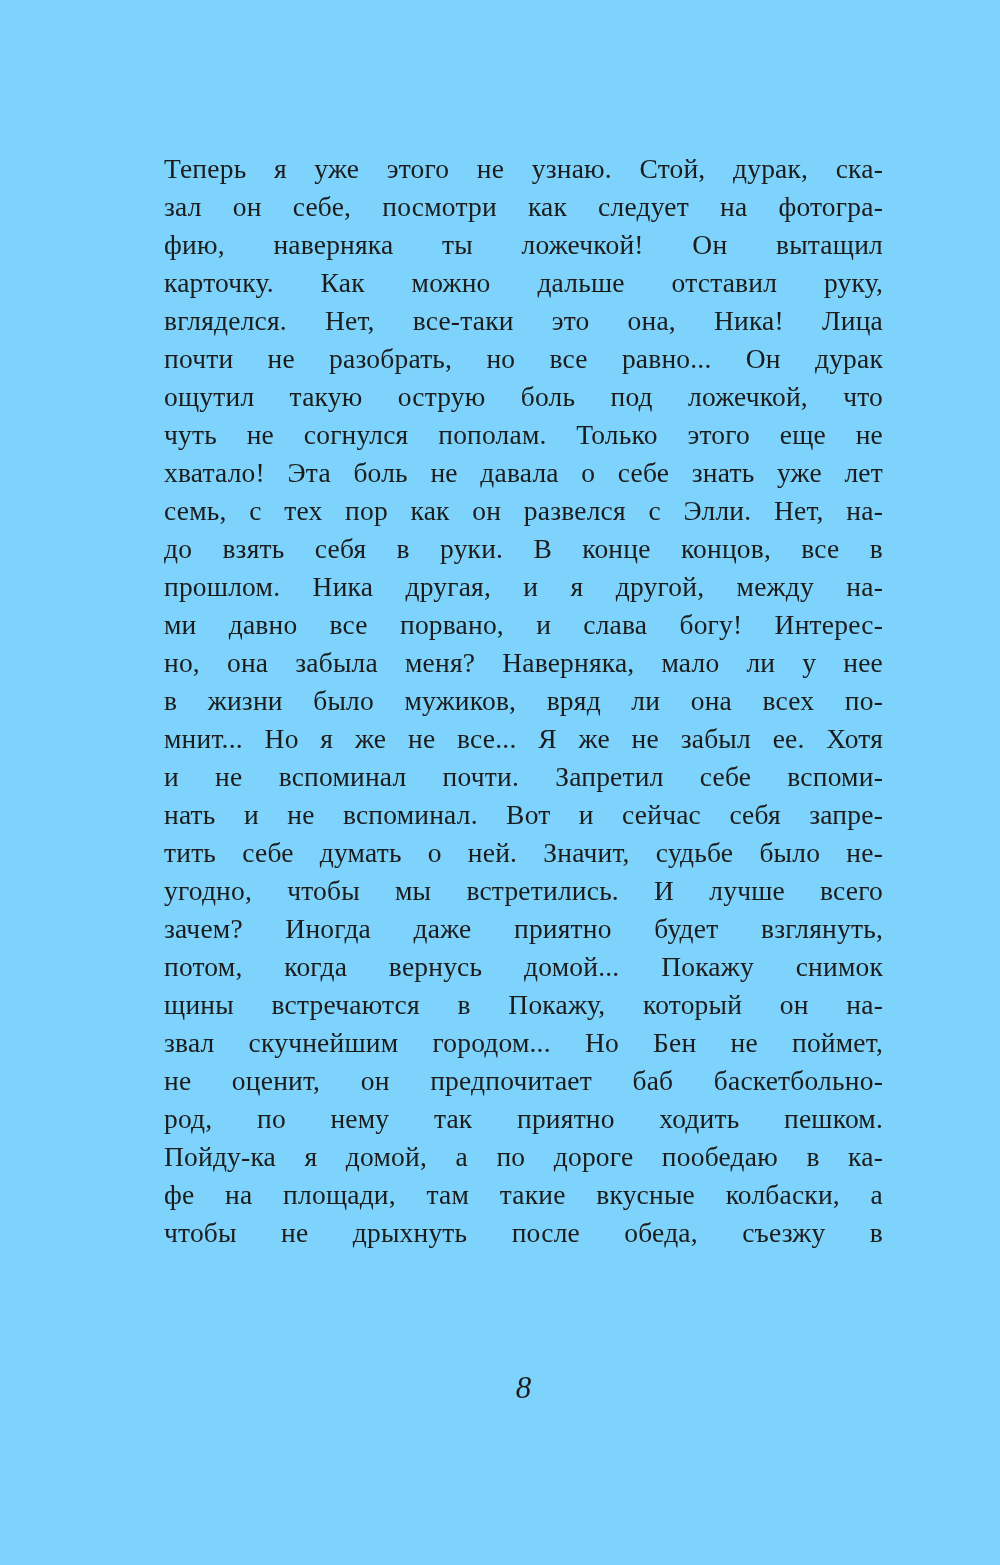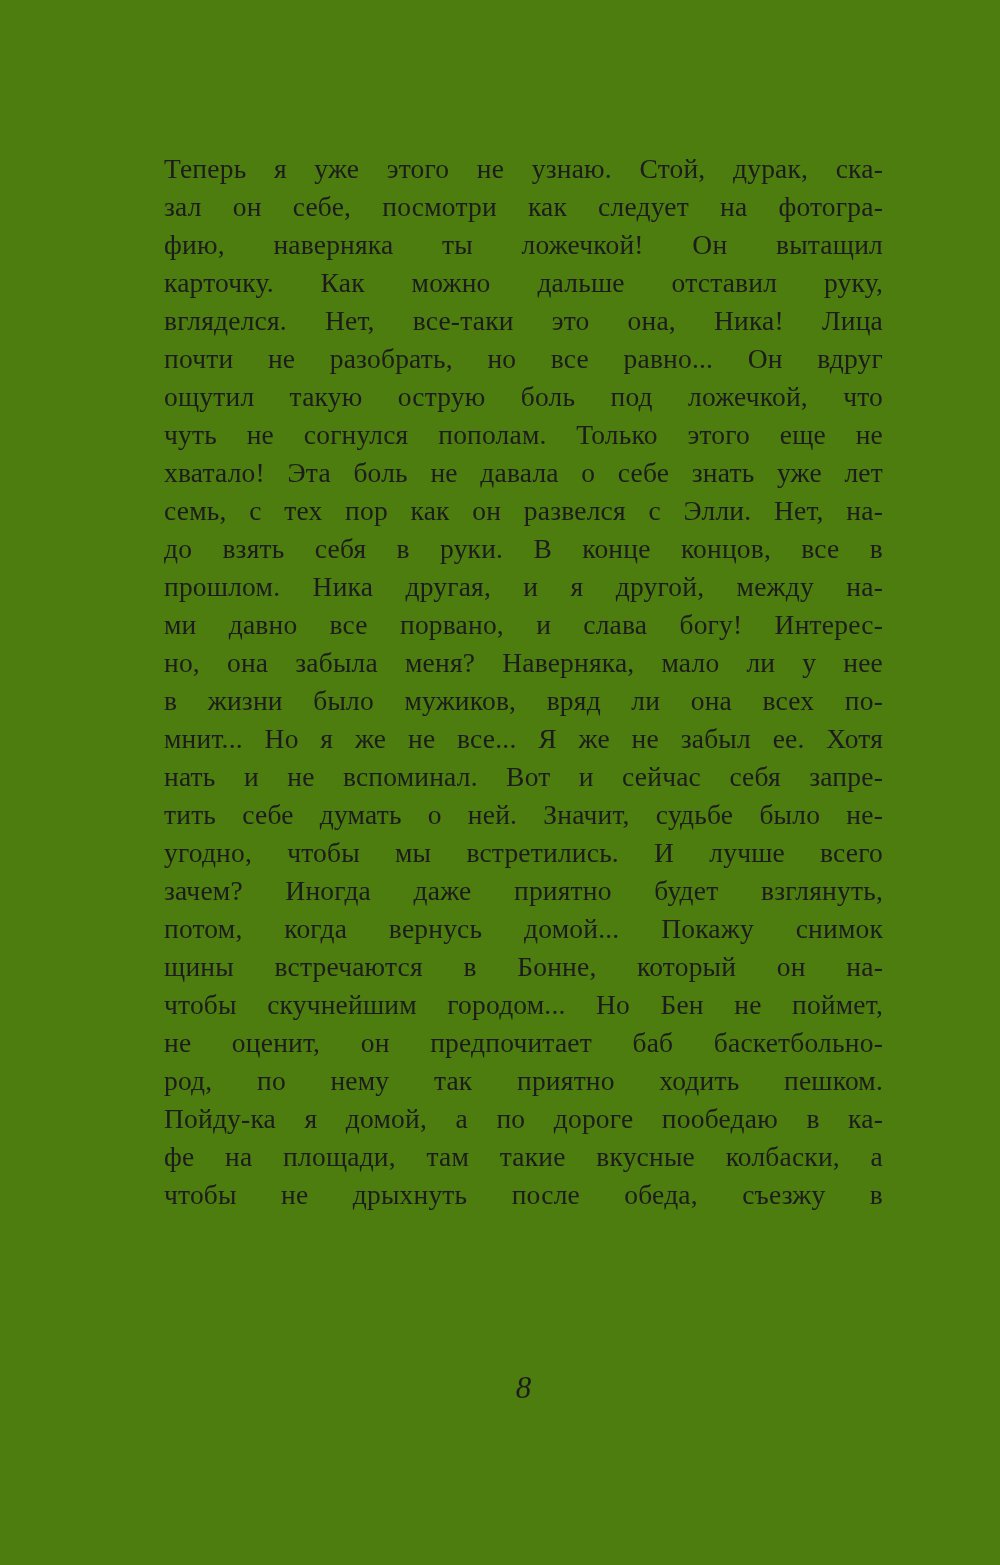--- a/index.html
+++ b/index.html
@@ -8,21 +8,21 @@
     height: 1565px;
     background: #ffffff;
     font-family: "Liberation Serif", serif;
     color: #1c1c1c;
     position: relative;
     overflow: hidden;
   }
   .book-page {
     position: absolute;
     inset: 0;
-    background: #4d7c0f;
+    background: #7dd3fc;
   }
   .text-block {
     position: absolute;
     left: 164px;
     top: 150px;
     width: 719px;
   }
   .text-line {
     font-size: 27.5px;
     line-height: 38px;
@@ -45,38 +45,39 @@
 </head>
 <body>
 
 <div class="book-page">
   <div class="text-block">
       <div class="text-line">Теперь я уже этого не узнаю. Стой, дурак, ска-</div>
       <div class="text-line">зал он себе, посмотри как следует на фотогра-</div>
       <div class="text-line">фию, наверняка ты ложечкой! Он вытащил</div>
       <div class="text-line">карточку. Как можно дальше отставил руку,</div>
       <div class="text-line">вгляделся. Нет, все-таки это она, Ника! Лица</div>
-      <div class="text-line">почти не разобрать, но все равно... Он вдруг</div>
+      <div class="text-line">почти не разобрать, но все равно... Он дурак</div>
       <div class="text-line">ощутил такую острую боль под ложечкой, что</div>
       <div class="text-line">чуть не согнулся пополам. Только этого еще не</div>
       <div class="text-line">хватало! Эта боль не давала о себе знать уже лет</div>
       <div class="text-line">семь, с тех пор как он развелся с Элли. Нет, на-</div>
       <div class="text-line">до взять себя в руки. В конце концов, все в</div>
       <div class="text-line">прошлом. Ника другая, и я другой, между на-</div>
       <div class="text-line">ми давно все порвано, и слава богу! Интерес-</div>
       <div class="text-line">но, она забыла меня? Наверняка, мало ли у нее</div>
       <div class="text-line">в жизни было мужиков, вряд ли она всех по-</div>
       <div class="text-line">мнит... Но я же не все... Я же не забыл ее. Хотя</div>
+      <div class="text-line">и не вспоминал почти. Запретил себе вспоми-</div>
       <div class="text-line">нать и не вспоминал. Вот и сейчас себя запре-</div>
       <div class="text-line">тить себе думать о ней. Значит, судьбе было не-</div>
       <div class="text-line">угодно, чтобы мы встретились. И лучше всего</div>
       <div class="text-line">зачем? Иногда даже приятно будет взглянуть,</div>
       <div class="text-line">потом, когда вернусь домой... Покажу снимок</div>
-      <div class="text-line">щины встречаются в Бонне, который он на-</div>
-      <div class="text-line">чтобы скучнейшим городом... Но Бен не поймет,</div>
+      <div class="text-line">щины встречаются в Покажу, который он на-</div>
+      <div class="text-line">звал скучнейшим городом... Но Бен не поймет,</div>
       <div class="text-line">не оценит, он предпочитает баб баскетбольно-</div>
       <div class="text-line">род, по нему так приятно ходить пешком.</div>
       <div class="text-line">Пойду-ка я домой, а по дороге пообедаю в ка-</div>
       <div class="text-line">фе на площади, там такие вкусные колбаски, а</div>
       <div class="text-line">чтобы не дрыхнуть после обеда, съезжу в</div>
     </div>
   <div class="page-number">8</div>
 </div>
 
 </body></html>

